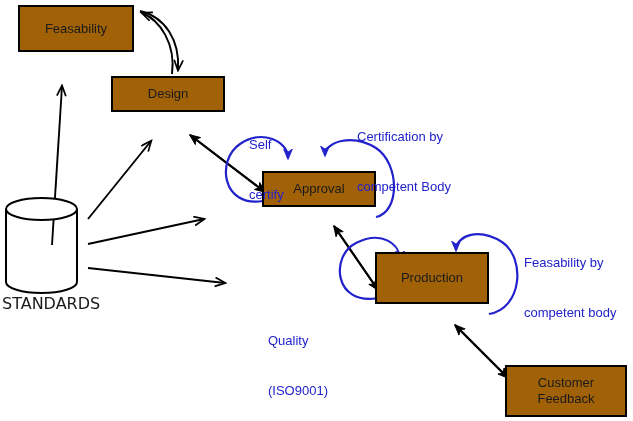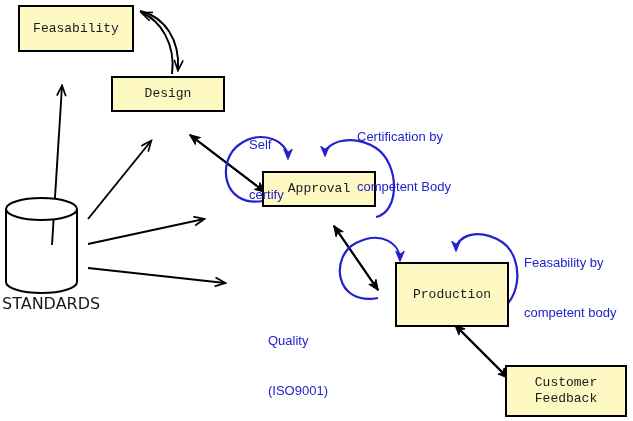--- a/index.html
+++ b/index.html
@@ -19,29 +19,29 @@
     position: absolute;
     left: 0;
     top: 0;
     width: 633px;
     height: 421px;
   }
   .node-box {
     position: absolute;
     box-sizing: border-box;
     border: 2px solid #000000;
-    background: #fef9c3;
+    background: #a16207;
     display: flex;
     align-items: center;
     justify-content: center;
     text-align: center;
     color: #1a1a1a;
     font-size: 13px;
     line-height: 16px;
-    font-family: Liberation Mono, monospace;
+    font-family: Liberation Sans, sans-serif;
   }
   .db-label {
     position: absolute;
     color: #1a1a1a;
     font-size: 16px;
     font-family: "DejaVu Sans", sans-serif;
     white-space: nowrap;
   }
   .annot {
     position: absolute;
@@ -118,21 +118,21 @@
   </div>
 
   <div class="node-box" style="left:111px; top:76px; width:114px; height:36px;">
     <span>Design</span>
   </div>
 
   <div class="node-box" style="left:262px; top:171px; width:114px; height:36px;">
     <span>Approval</span>
   </div>
 
-  <div class="node-box" style="left:375px; top:262px; width:114px; height:65px;margin-left:20px;">
+  <div class="node-box" style="left:375px; top:252px; width:114px; height:52px;">
     <span>Production</span>
   </div>
 
   <div class="node-box" style="left:505px; top:365px; width:122px; height:52px; flex-direction:column;">
     <span>Customer</span>
     <span>Feedback</span>
   </div>
 
   <div class="annot" style="left:249px; top:104px;">
     <div>Self</div>

